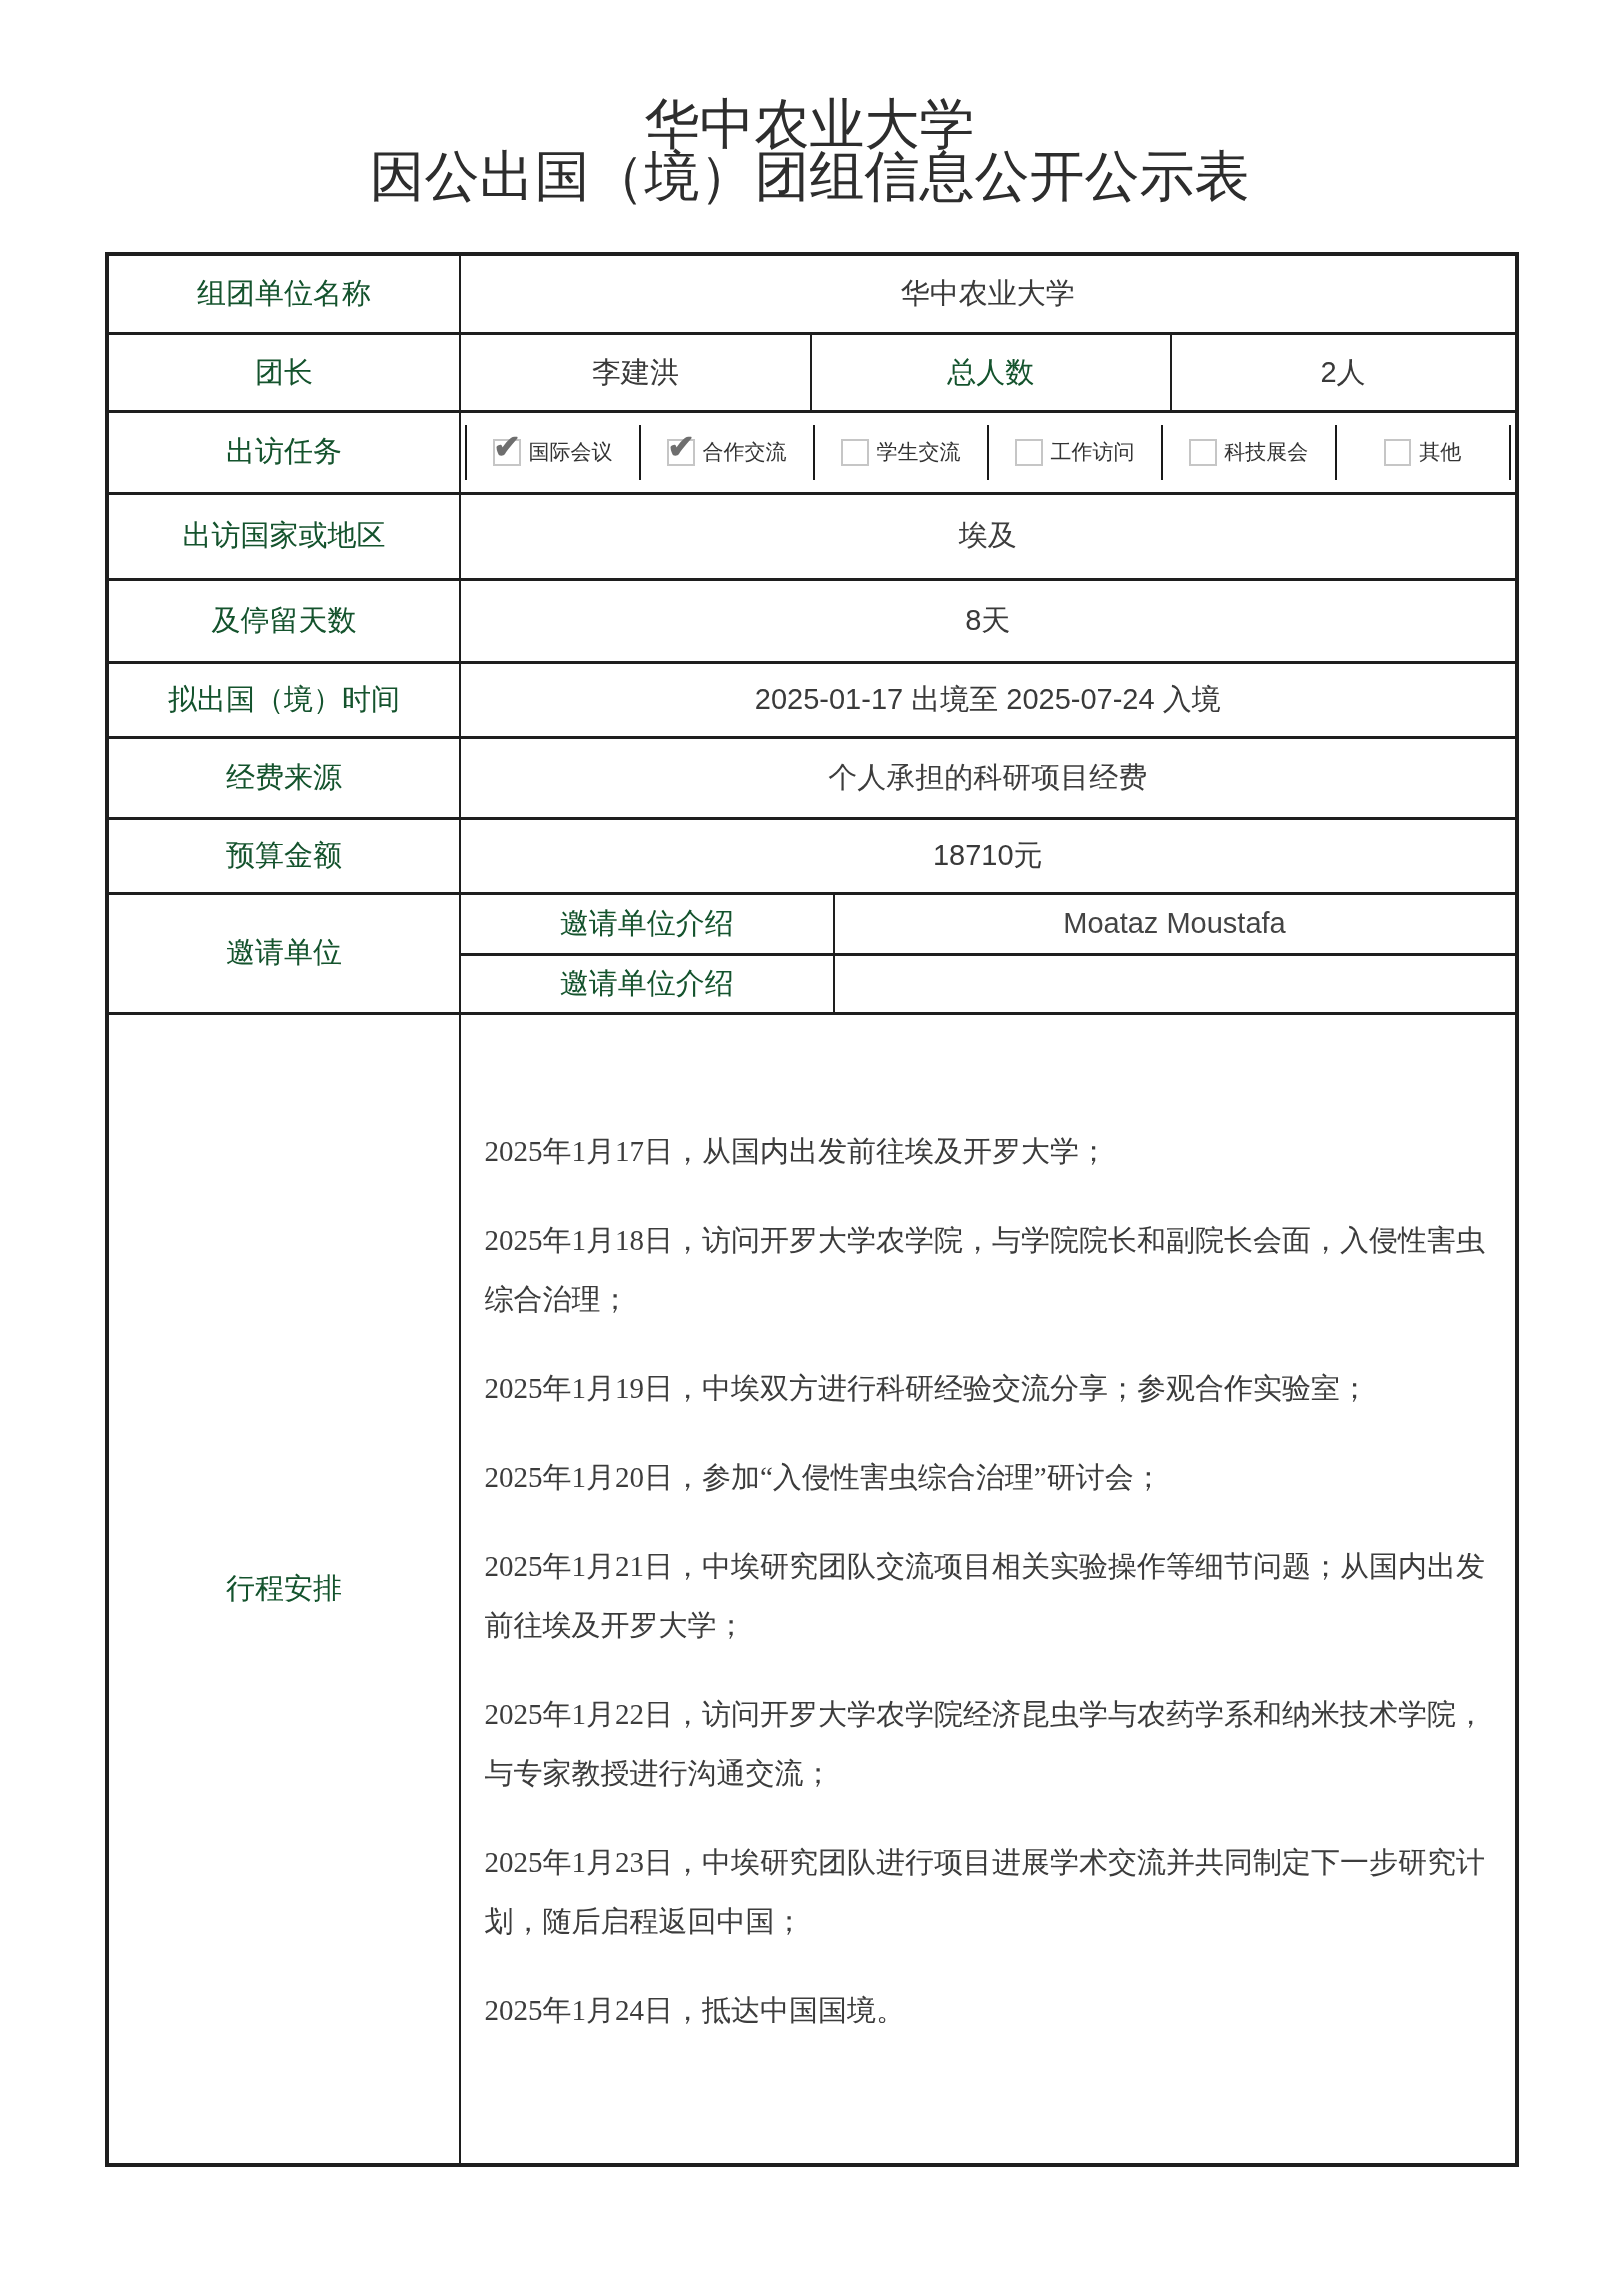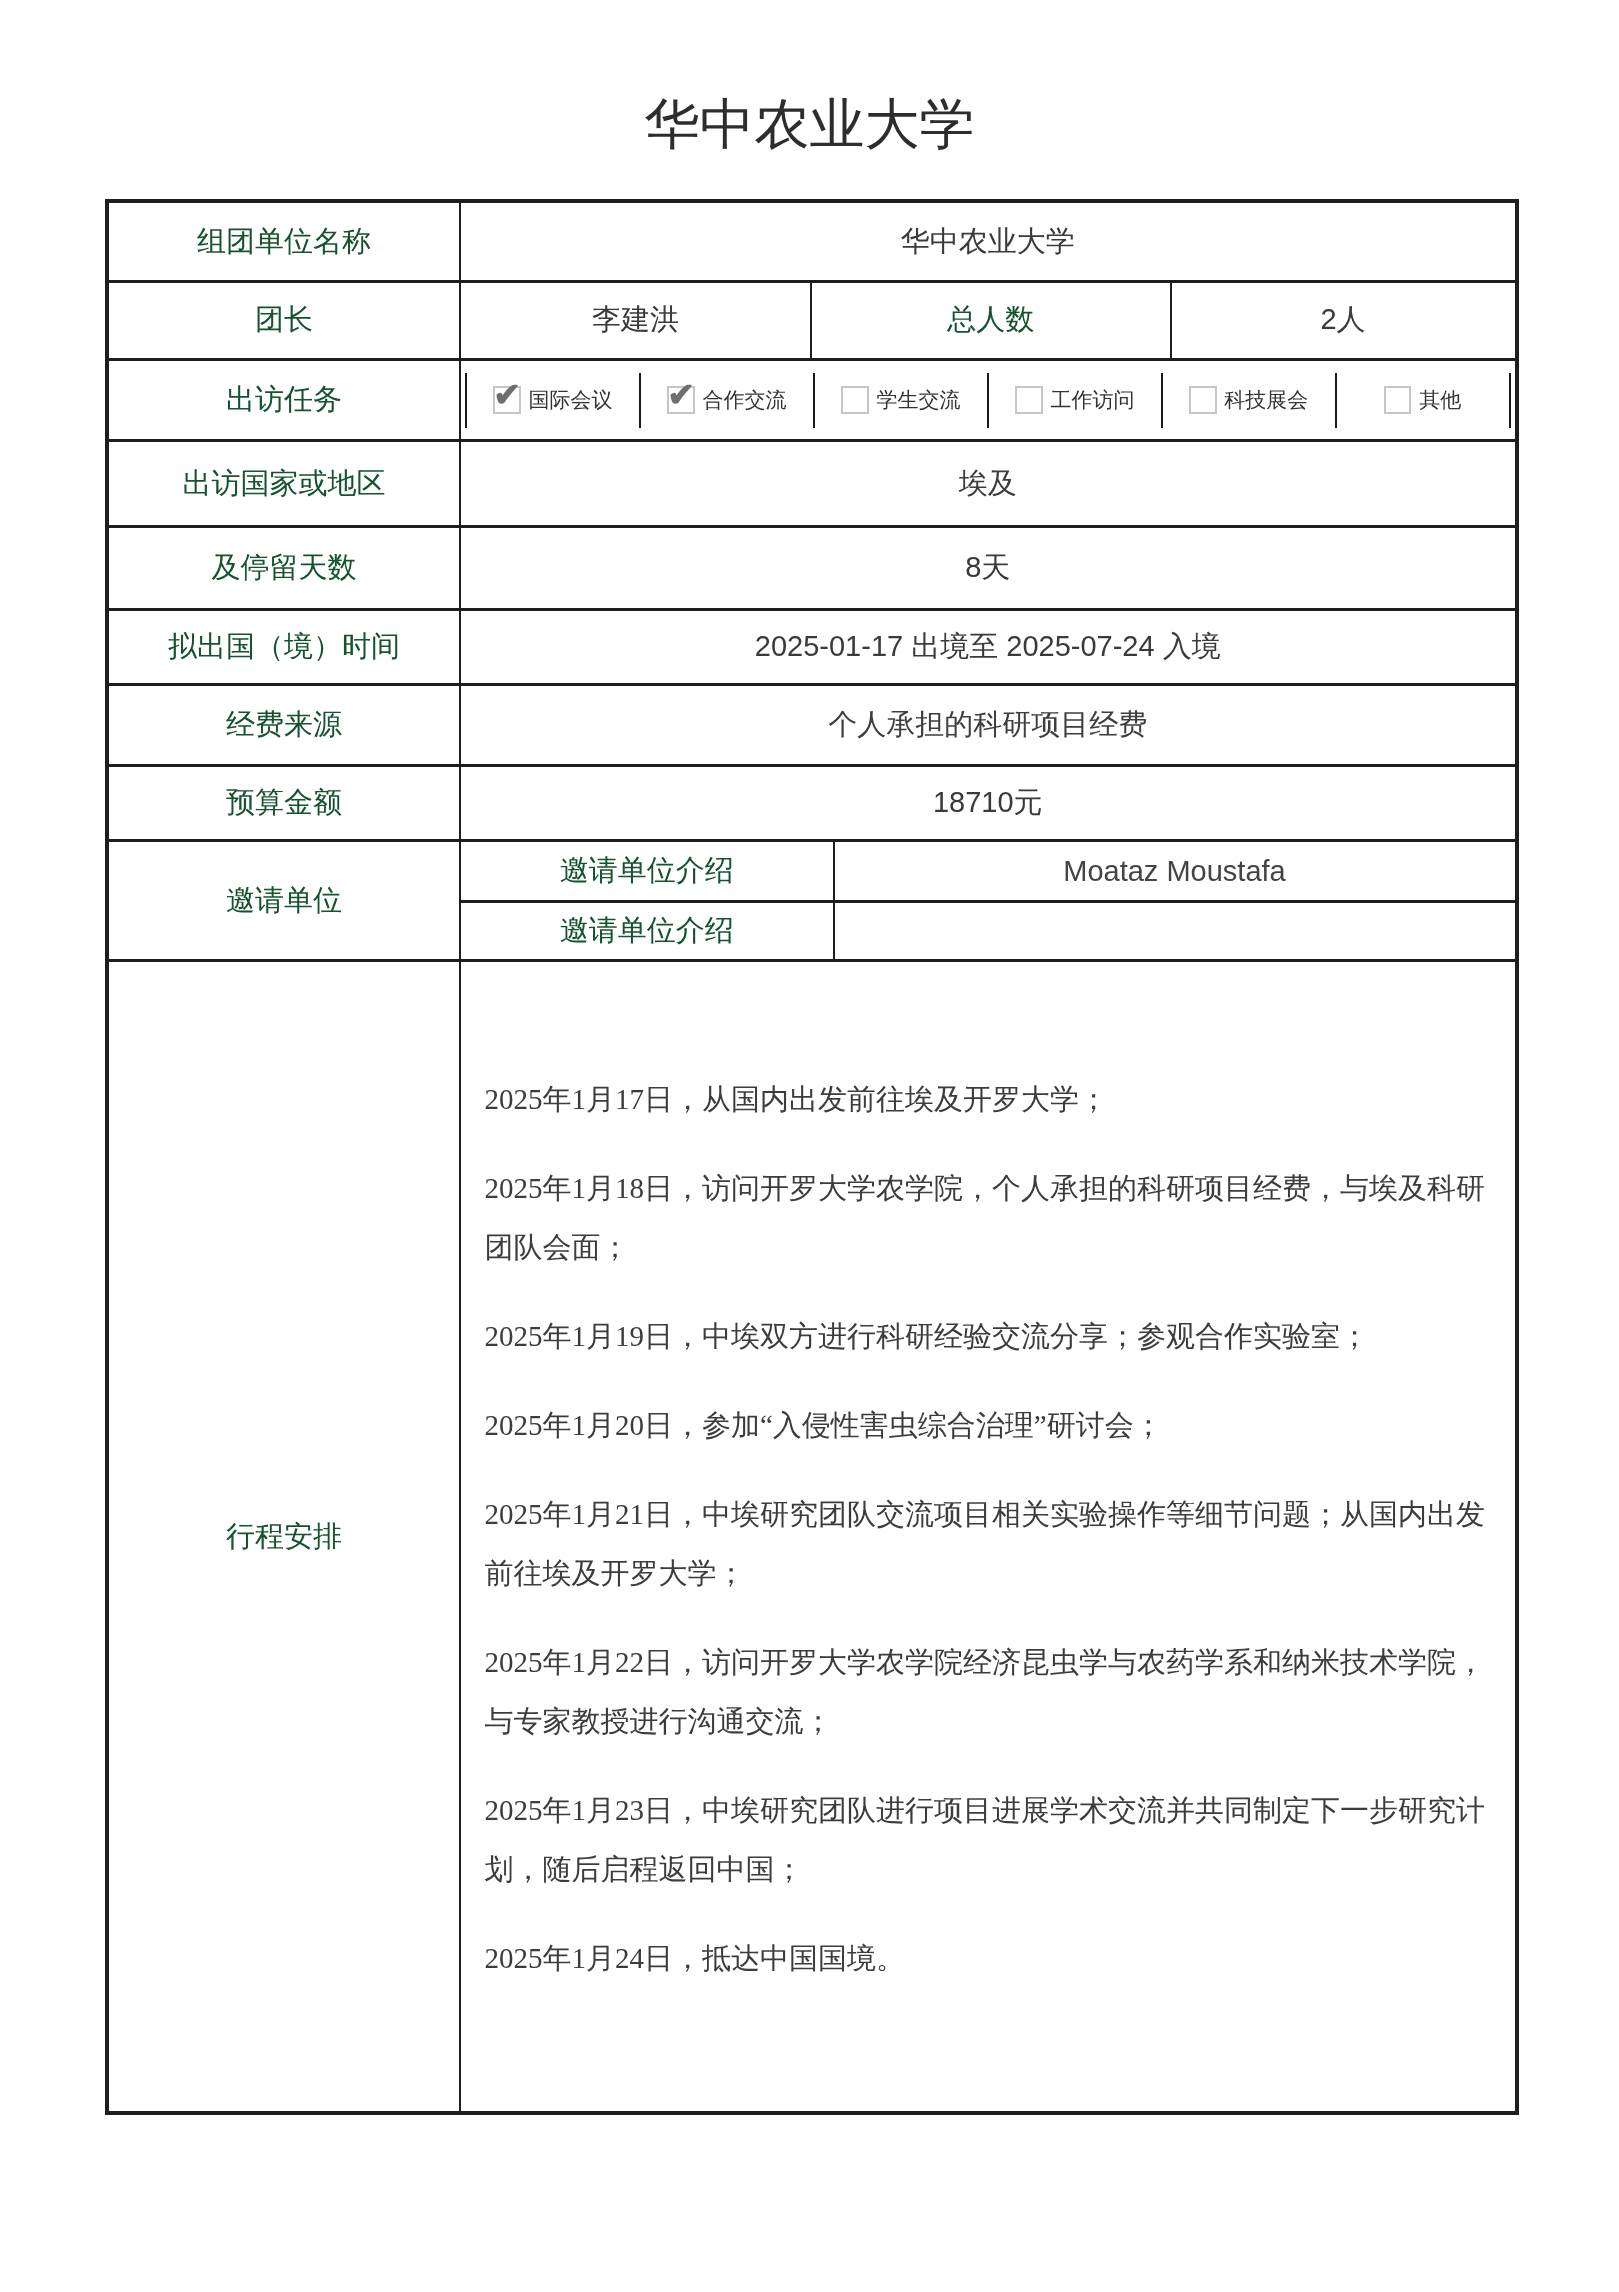--- a/index.html
+++ b/index.html
@@ -92,20 +92,21 @@
     font-family:"Liberation Serif", serif;
   }
 </style>
 </head>
 <body>
 
 <div class="page">
 
   <div class="doc-title">
     <div>华中农业大学</div>
+    <div>因公出国（境）团组信息公开公示表</div>
   </div>
 
   <table class="form">
     <colgroup>
       <col style="width:353px">
       <col style="width:351px">
       <col style="width:22.5px">
       <col style="width:337px">
       <col style="width:346px">
     </colgroup>
@@ -193,21 +194,21 @@
     <tr style="height:59px">
       <td class="lbl" colspan="2">邀请单位介绍</td>
       <td class="val" colspan="2"></td>
     </tr>
 
     <tr style="height:1152px">
       <td class="lbl">行程安排</td>
       <td class="itinerary-cell" colspan="4">
         <div class="itinerary-wrap" id="itinerary">
               <p>2025年1月17日，从国内出发前往埃及开罗大学；</p>
-              <p>2025年1月18日，访问开罗大学农学院，个人承担的科研项目经费，与埃及科研团队会面；</p>
+              <p>2025年1月18日，访问开罗大学农学院，与学院院长和副院长会面，入侵性害虫综合治理；</p>
               <p>2025年1月19日，中埃双方进行科研经验交流分享；参观合作实验室；</p>
               <p>2025年1月20日，参加“入侵性害虫综合治理”研讨会；</p>
               <p>2025年1月21日，中埃研究团队交流项目相关实验操作等细节问题；从国内出发前往埃及开罗大学；</p>
               <p>2025年1月22日，访问开罗大学农学院经济昆虫学与农药学系和纳米技术学院，与专家教授进行沟通交流；</p>
               <p>2025年1月23日，中埃研究团队进行项目进展学术交流并共同制定下一步研究计划，随后启程返回中国；</p>
               <p>2025年1月24日，抵达中国国境。</p>
             </div>
       </td>
     </tr>
   </tbody>

